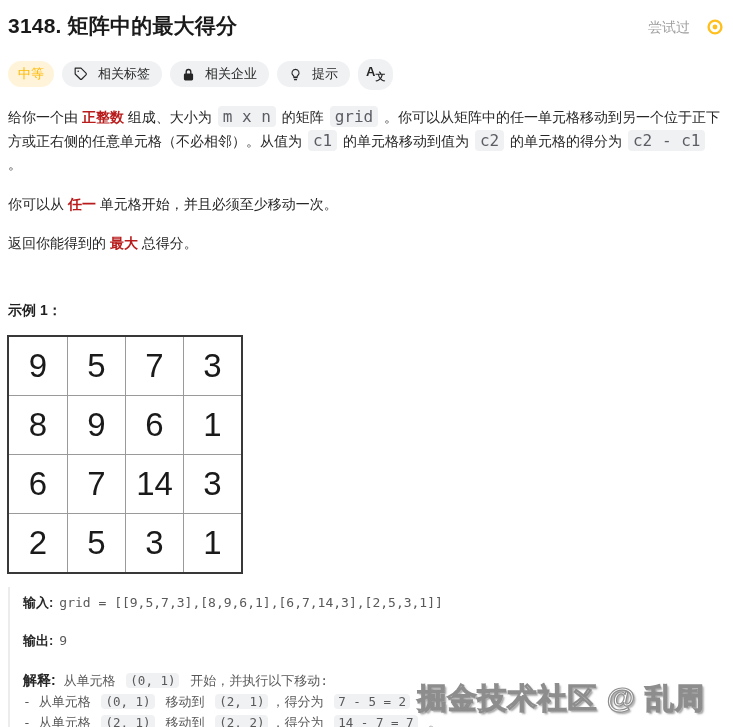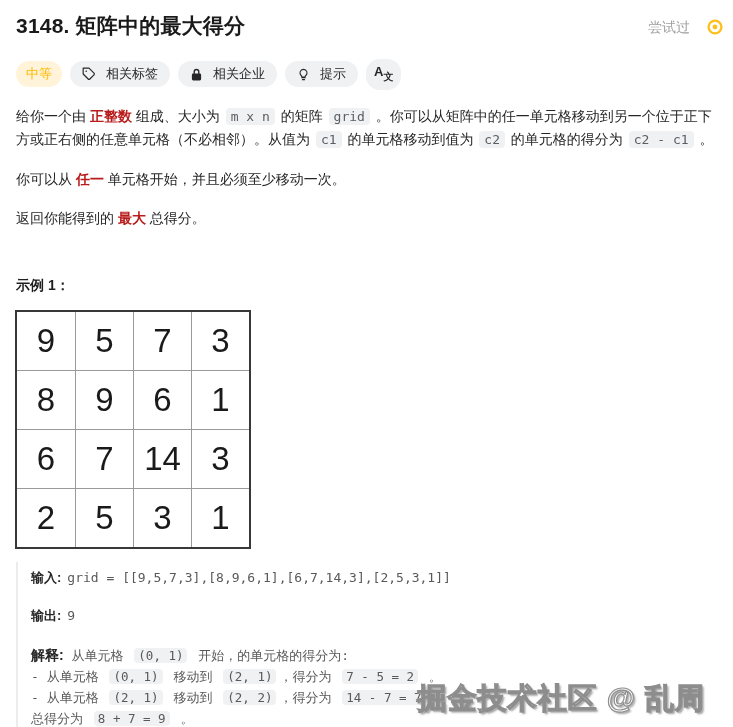--- a/index.html
+++ b/index.html
@@ -1,19 +1,19 @@
 <!DOCTYPE html>
 <html><head>
 <meta charset="utf-8">
 <style>
   * { margin:0; padding:0; box-sizing:border-box; }
   html,body { background:#ffffff; }
   body { font-family:"Liberation Sans", sans-serif; color:#262626; }
   .page { position:relative; width:733px; height:727px; background:#fff; overflow:hidden;
-          padding:12px 10px 0 16px; }
+          padding:12px 10px 0 8px; }
 
   
   .header { display:flex; justify-content:space-between; align-items:flex-start; }
   .title { font-size:21px; font-weight:700; color:#1a1a1a; letter-spacing:0.2px; }
   .attempted { display:flex; align-items:flex-start; gap:17px; margin-top:7px; color:#9e9e9e;
                font-size:14px; cursor:pointer; }
   .attempted svg { display:block; }
 
   
   .badges { display:flex; align-items:center; gap:8px; margin-top:19px; }
@@ -26,21 +26,21 @@
   .pill-af { padding:4px 8px; font-weight:600; }
   .af-small { font-size:10px; vertical-align:sub; }
 
   
   .para { font-size:14px; line-height:23px; color:#262626; max-width:722px; }
   .p1 { margin-top:15px; }
   .p2 { margin-top:17px; }
   .p3 { margin-top:16px; }
   .para strong { font-weight:700; color:#b91c1c; }
   .chip { background:#f0f1f3; border-radius:4px; padding:1px 5px; margin:2px 2px;
-          font-family:"DejaVu Sans Mono","Liberation Mono",monospace; font-size:13px; color:#5c5c64; }
+          font-family:"DejaVu Sans Mono","Liberation Mono",monospace; font-size:16px; color:#5c5c64; }
 
   .example-heading { margin-top:47px; font-size:14px; font-weight:700; color:#1f1f1f; }
 
   
   .matrix { display:inline-block; margin-top:15px; margin-left:-1px;
             border:2px solid #383838; background:#fff; }
   .m-row { display:flex; }
   .m-row + .m-row { border-top:1px solid #9a9a9a; }
   .m-cell { width:58px; height:58px; display:flex; align-items:center; justify-content:center;
             font-size:33px; color:#1a1a1a; background:#fff; }
@@ -146,21 +146,21 @@
       </div></div>
 
   <div class="example-pre">
     <div class="pre-line input-line">
       <span class="pre-label">输入:</span><span class="pre-mono">grid = [[9,5,7,3],[8,9,6,1],[6,7,14,3],[2,5,3,1]]</span>
     </div>
     <div class="pre-line output-line">
       <span class="pre-label">输出:</span><span class="pre-mono">9</span>
     </div>
     <div class="explanation">
-        <div class="pre-line"><strong>解释:</strong><span> 从单元格 </span><code class="chip">(0, 1)</code><span> 开始，的单元格的得分为:</span></div>
+        <div class="pre-line"><strong>解释:</strong><span> 从单元格 </span><code class="chip">(0, 1)</code><span> 开始，并执行以下移动:</span></div>
         <div class="pre-line"><span>- 从单元格 </span><code class="chip">(0, 1)</code><span> 移动到 </span><code class="chip">(2, 1)</code><span>，得分为 </span><code class="chip">7 - 5 = 2</code><span> 。</span></div>
         <div class="pre-line"><span>- 从单元格 </span><code class="chip">(2, 1)</code><span> 移动到 </span><code class="chip">(2, 2)</code><span>，得分为 </span><code class="chip">14 - 7 = 7</code><span> 。</span></div>
         <div class="pre-line"><span>总得分为 </span><code class="chip">8 + 7 = 9</code><span> 。</span></div>
       </div>
   </div>
 
   <div class="watermark">掘金技术社区 @ 乱周</div>
 </div>
 
 </body></html>

